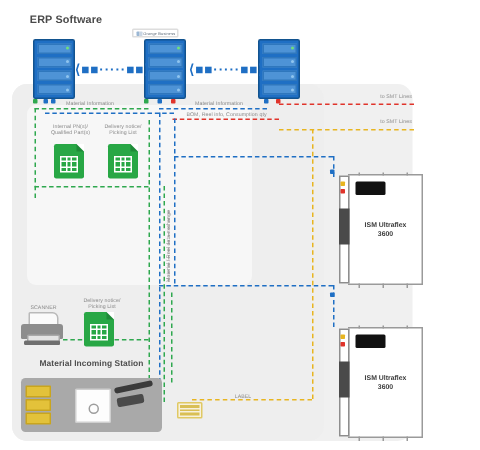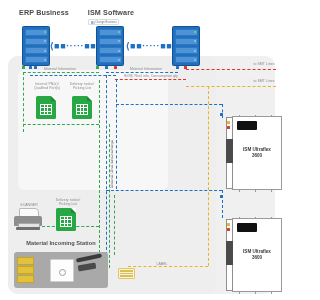--- a/index.html
+++ b/index.html
@@ -252,22 +252,21 @@
 </style>
 </head>
 <body>
 
 <div id="stage">
 
   <div class="plant-bg"></div>
   <div class="plant-bg2"></div>
   <div class="white-panel"></div>
 
-  <div class="hdr" style="left:6px;top:8px;width:76px;">ERP Business</div>
-  <div class="hdr" style="left:76px;top:8px;width:70px;">ISM Software</div>
+  <div class="hdr" style="left:6px;top:8px;width:76px;">ERP Software</div>
 
   <div class="logo-badge" style="left:88px;top:19px;">
     <span class="mark"></span>
     <span class="txt">Orange Business</span>
   </div>
 
   <div class="rack" style="left:22px;top:26px;">
     <div class="u top"></div>
     <div class="u"></div>
     <div class="u"></div>

